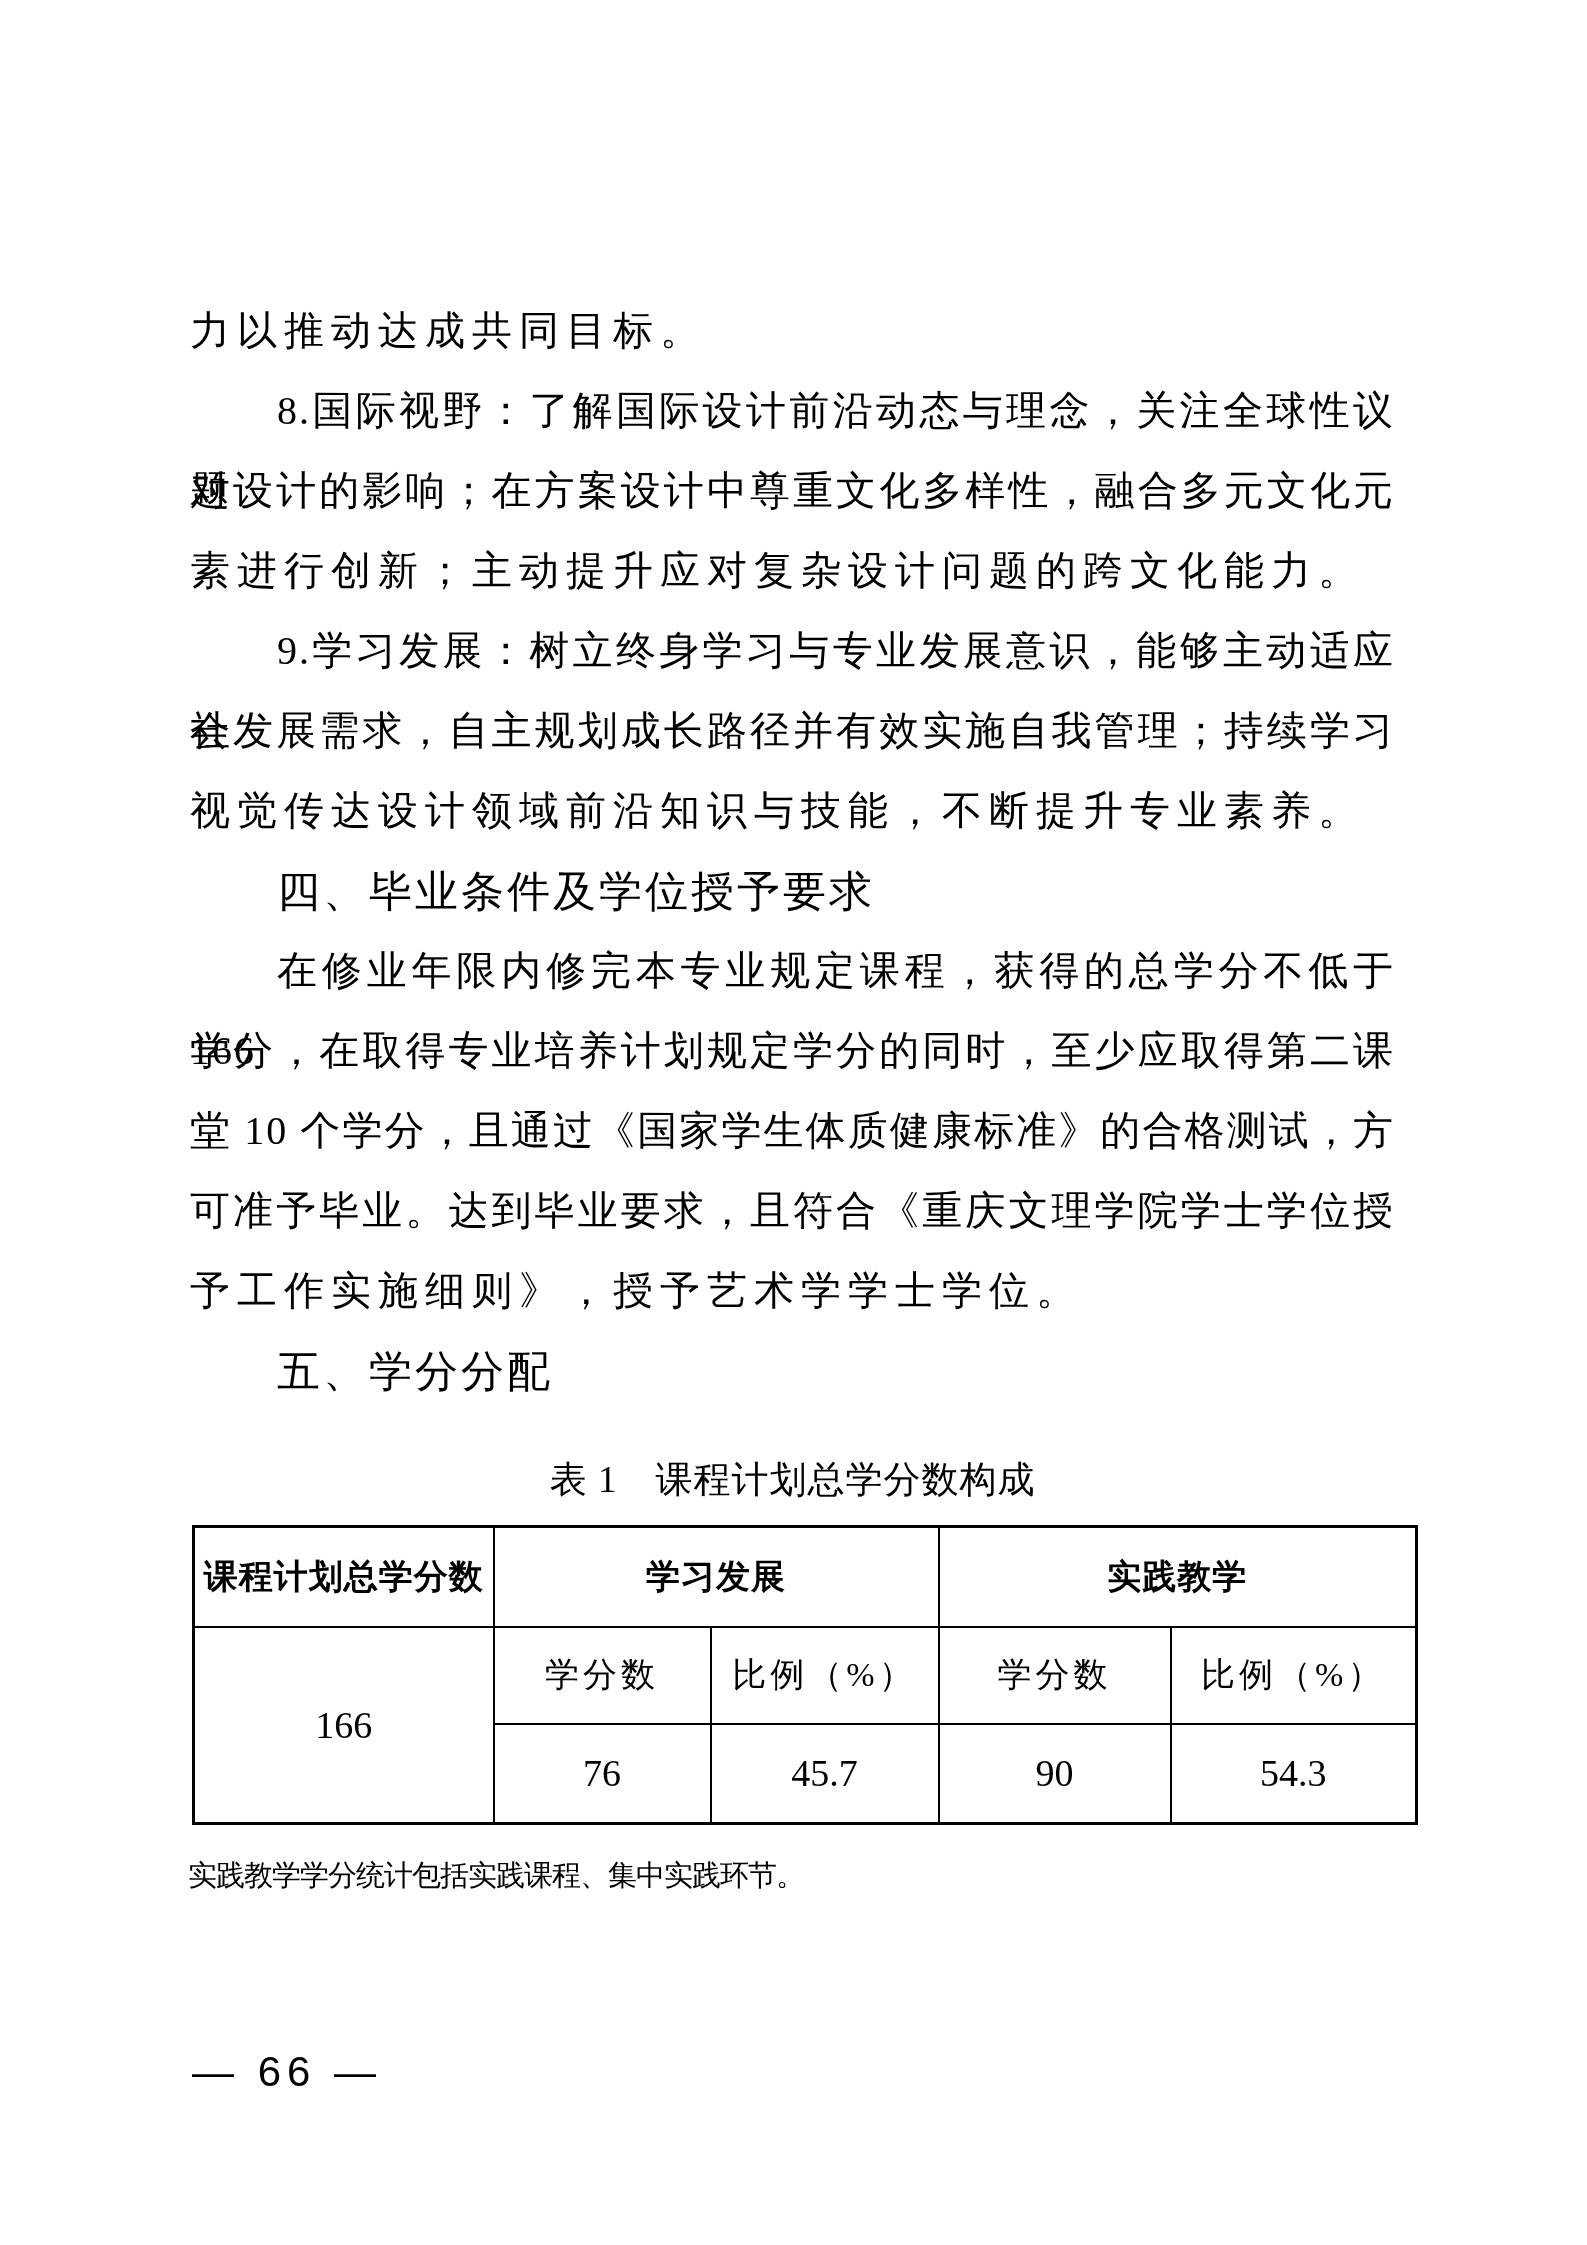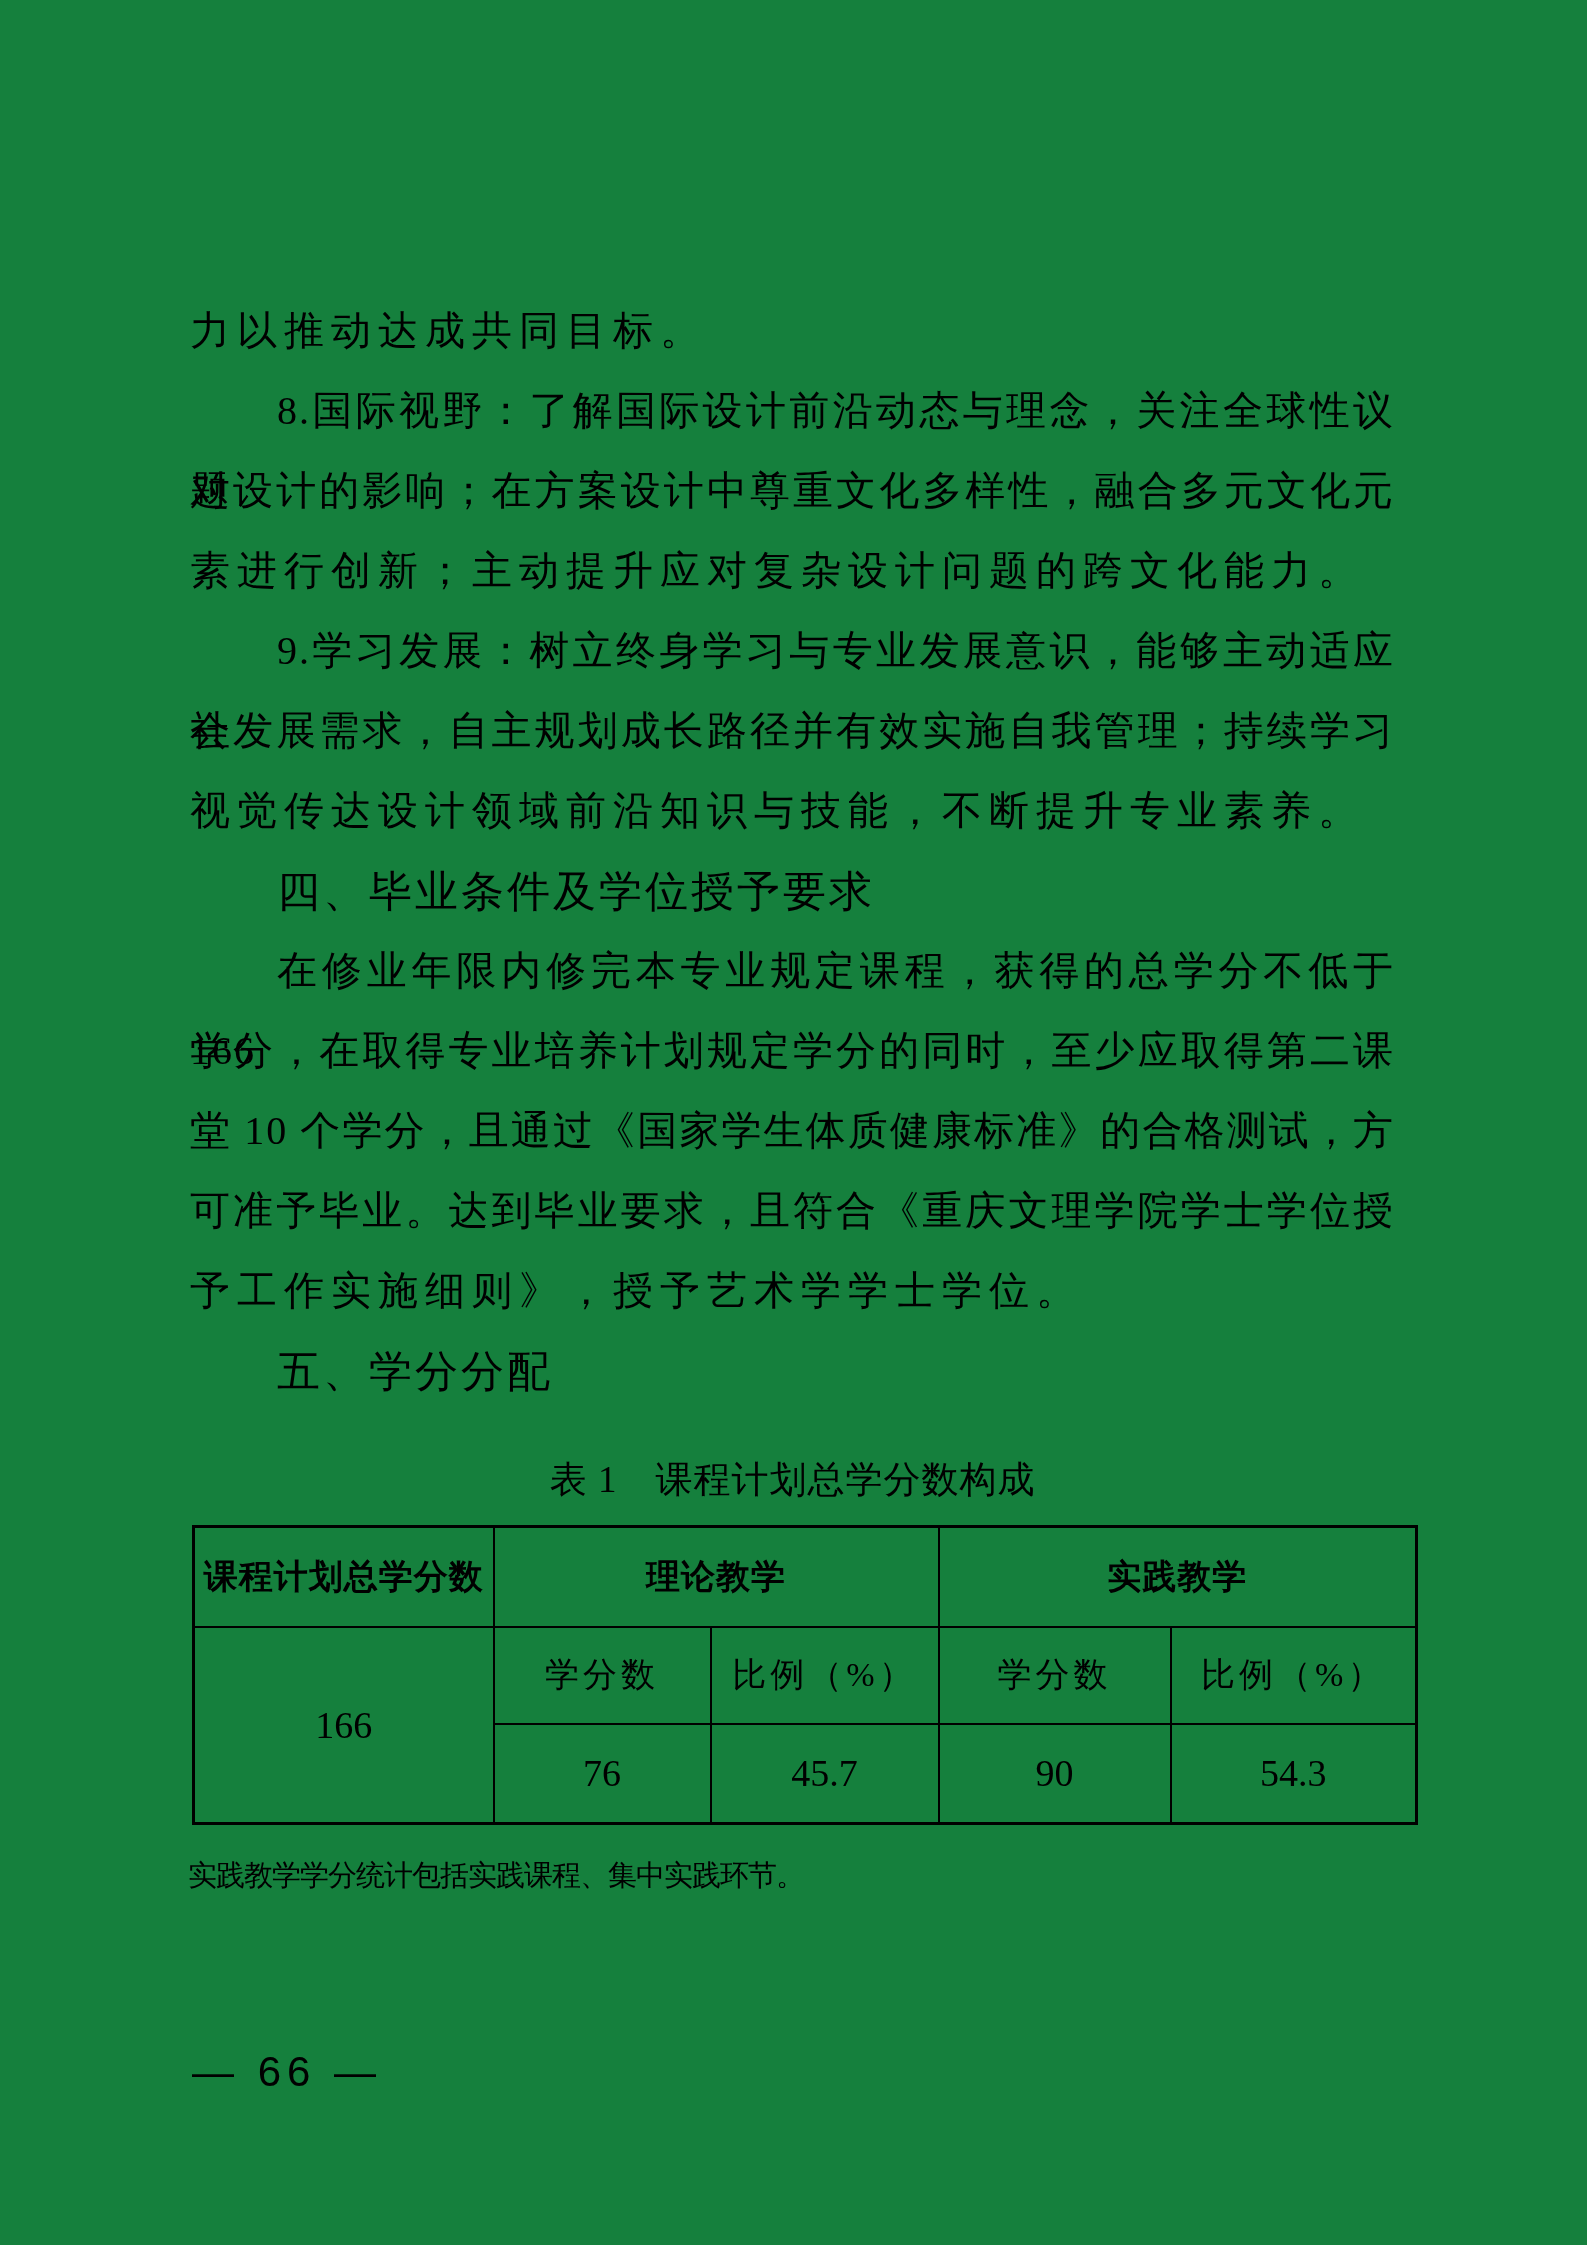--- a/index.html
+++ b/index.html
@@ -1,20 +1,20 @@
 <!DOCTYPE html>
 <html><head>
 <meta charset="utf-8">
 <style>
   html, body { margin: 0; padding: 0; background: #e8e8e8; }
   .page {
     position: relative;
     width: 1587px;
     height: 2245px;
-    background: #15803d;
+    background: #ffffff;
     margin: 0 auto;
     overflow: hidden;
     color: #000;
   }
   
   .body-text {
     position: absolute;
     left: 190px;
     top: 291px;
     width: 1205px;
@@ -135,21 +135,21 @@
     <colgroup>
       <col style="width:300px">
       <col style="width:217px">
       <col style="width:228px">
       <col style="width:232px">
       <col style="width:246px">
     </colgroup>
     <tbody>
       <tr class="r1">
         <td class="th">课程计划总学分数</td>
-        <td class="th" colspan="2">理论教学</td>
+        <td class="th" colspan="2">学习发展</td>
         <td class="th" colspan="2">实践教学</td>
       </tr>
       <tr class="r2">
         <td class="num" rowspan="2">166</td>
         <td class="sub">学分数</td>
         <td class="sub">比例（%）</td>
         <td class="sub">学分数</td>
         <td class="sub">比例（%）</td>
       </tr>
       <tr class="r3">

